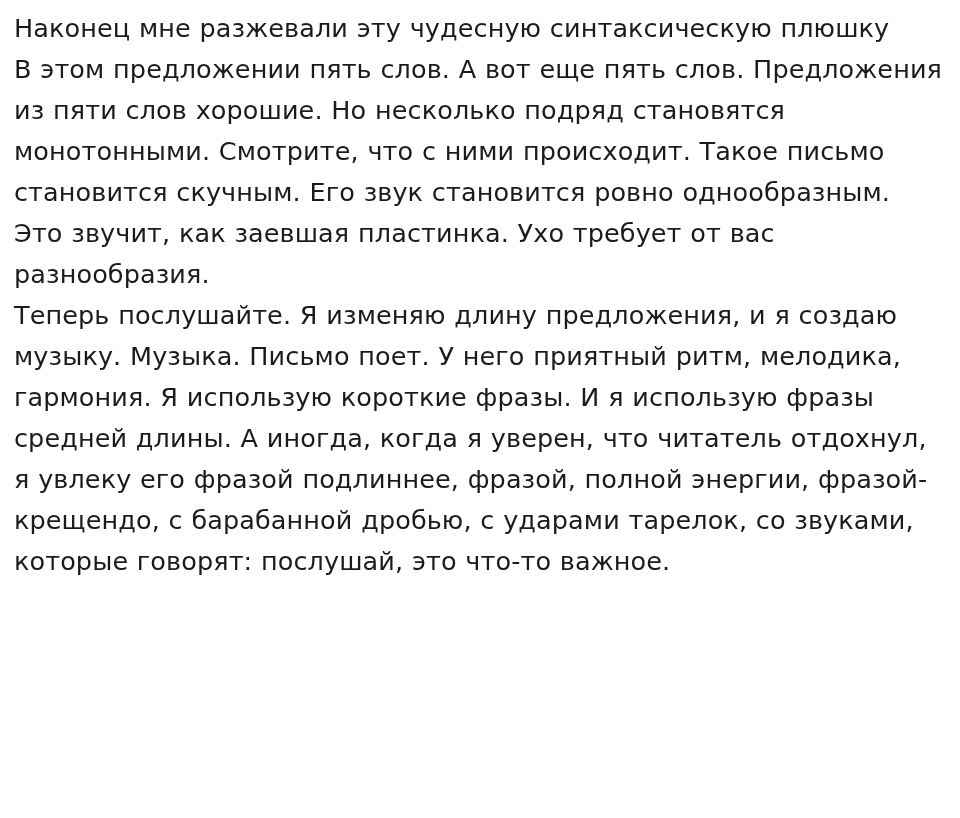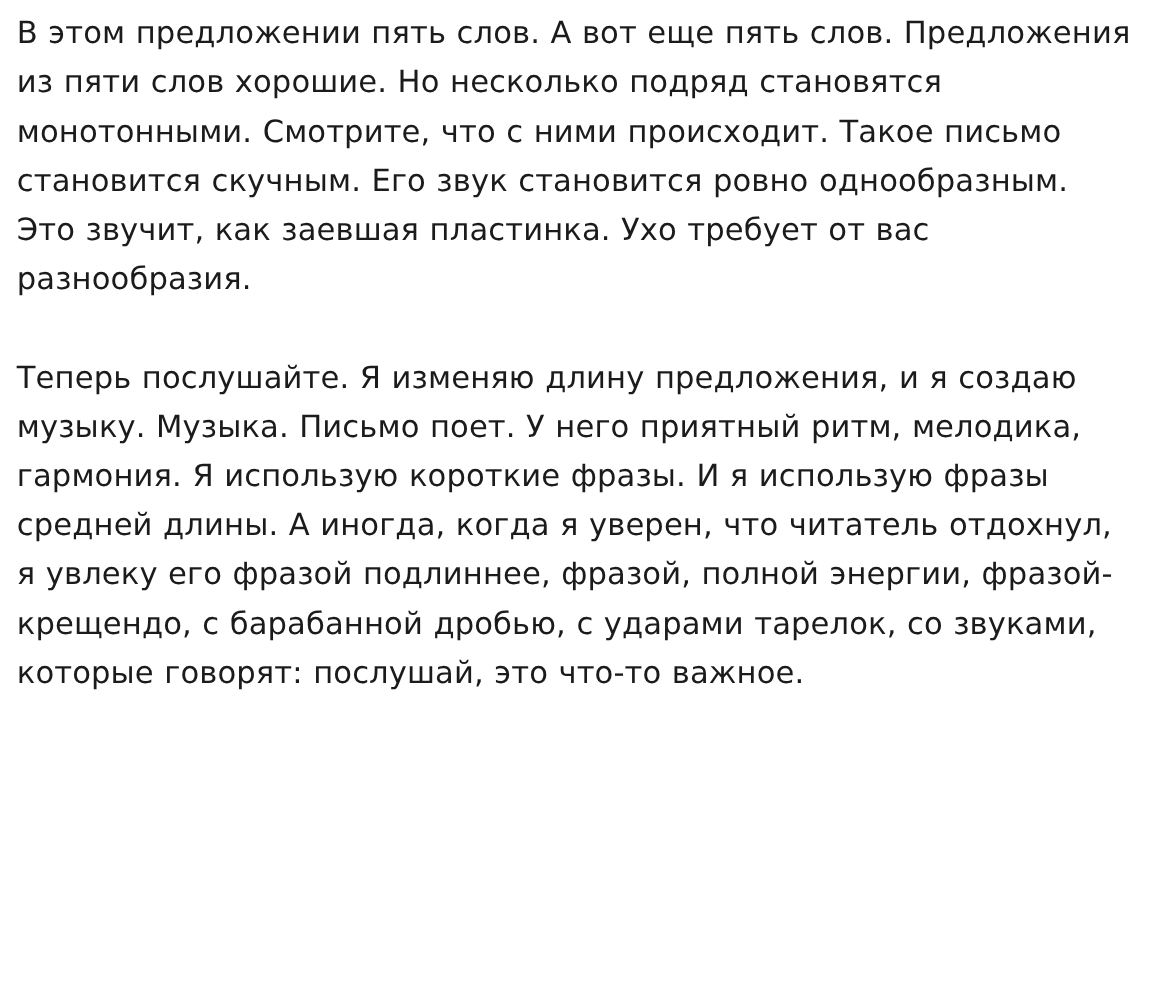--- a/index.html
+++ b/index.html
@@ -25,25 +25,25 @@
   }
   .para {
     font-size: 25.5px;
     line-height: 41px;
     letter-spacing: 0.1px;
     color: #1b1b1b;
     margin: 0;
     word-spacing: 0.5px;
   }
   .para + .para {
-    margin-top: 41px;
   }
   .para.lead {
     margin-top: 0;
   }
 </style>
 </head>
 <body>
 
 <div class="page">
+  <p class="para lead">Наконец мне разжевали эту чудесную синтаксическую плюшку</p>
   <p class="para">В этом предложении пять слов. А вот еще пять слов. Предложения из пяти слов хорошие. Но несколько подряд становятся монотонными. Смотрите, что с ними происходит. Такое письмо становится скучным. Его звук становится ровно однообразным. Это звучит, как заевшая пластинка. Ухо требует от вас разнообразия.</p>
   <p class="para">Теперь послушайте. Я изменяю длину предложения, и я создаю музыку. Музыка. Письмо поет. У него приятный ритм, мелодика, гармония. Я использую короткие фразы. И я использую фразы средней длины. А иногда, когда я уверен, что читатель отдохнул, я увлеку его фразой подлиннее, фразой, полной энергии, фразой-крещендо, с барабанной дробью, с ударами тарелок, со звуками, которые говорят: послушай, это что-то важное.</p>
 </div>
 
 </body></html>

